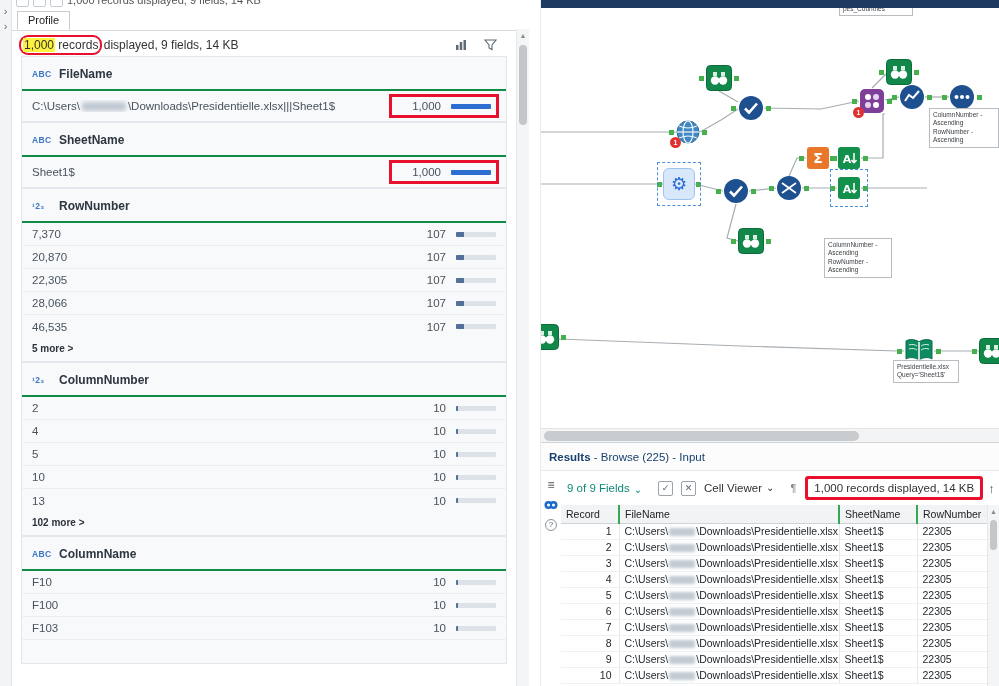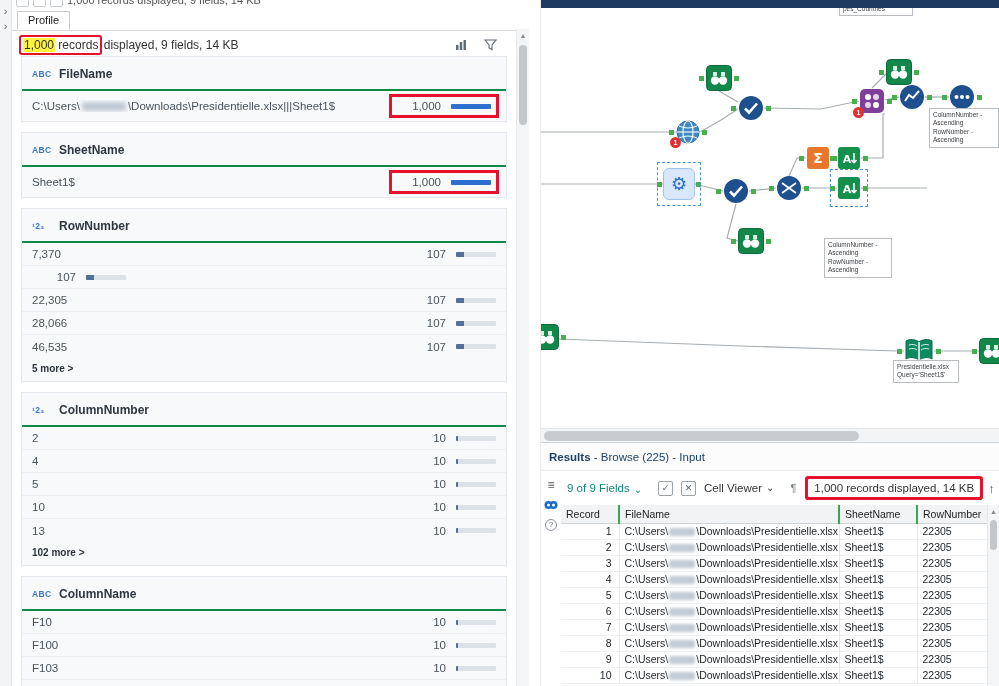--- a/index.html
+++ b/index.html
@@ -13,30 +13,30 @@
 
   
   .profile-panel{position:absolute;left:12px;top:0;width:517px;height:100%;background:#fff}
   .clipped-top{height:10px;overflow:hidden;display:flex;align-items:flex-start;gap:4px;padding-left:4px;color:#555;font-size:11px}
   .mini-sq{width:13px;height:13px;border:1px solid #c6ccd2;border-radius:2px;background:#fff;flex:none;margin-top:-6px}
   .clipped-text{margin-top:-7px;line-height:14px;white-space:nowrap}
   .tab-row{height:21px;border-bottom:1px solid #d7dadd;padding-left:5px}
   .tab{display:inline-block;padding:2px 10px 3px;border:1px solid #c6ccd2;border-bottom:1px solid #fff;background:#fff;font-size:11px;color:#222;position:relative;top:1px;cursor:pointer}
   .status-row{position:relative;height:28px;padding:7px 0 0 9px;font-size:12px;color:#333}
   .hl{background:#fff23e;padding:0 1px}
-  .red-outline{box-shadow:0 0 0 2px #e8112d;padding:1px 2px;border-radius:1px}
+  .red-outline{box-shadow:0 0 0 2px #e8112d;padding:1px 2px;border-radius:7px}
   .status-icons{position:absolute;right:32px;top:8px;display:flex;gap:17px;align-items:center}
   .status-icons svg{display:block;cursor:pointer}
 
   .vscroll{position:absolute;right:0;top:29px;bottom:0;width:13px;background:#f4f5f6;border-left:1px solid #e8e8e8}
   .vscroll .up{display:block;text-align:center;font-size:7px;color:#8a8a8a;line-height:13px;cursor:pointer}
   .vscroll .thumb{position:absolute;left:2px;right:2px;top:16px;height:80px;background:#c4c7ca;border-radius:4px;cursor:pointer}
 
   .cards{position:absolute;left:9px;right:22px;top:56px;bottom:0;overflow:hidden}
-  .card{background:#f7f9fb;border:1px solid #e4e8ee;margin-bottom:10px}
+  .card{background:#f7f9fb;border:1px solid #e4e8ee;}
   .card-head{display:flex;align-items:center;gap:9px;padding:10px 10px 8px;border-bottom:2px solid #128a47;cursor:pointer}
   .ticon{color:#3c76c4;font-weight:bold;font-size:8.5px;letter-spacing:.3px;width:18px;flex:none}
   .fname{font-size:12px;color:#2e3640;font-weight:bold}
   .crow{display:flex;align-items:center;padding:4px 10px;border-bottom:1px solid #ebeef2;min-height:23px}
   .rows .crow:last-child{border-bottom:none}
   .value{flex:1;font-size:11.5px;color:#49535d;white-space:nowrap;overflow:hidden}
   .metric{display:flex;align-items:center;flex:none}
   .count{width:44px;text-align:right;font-size:11.5px;color:#49535d}
   .bar{width:40px;height:5px;background:#dde2e8;margin-left:10px;position:relative;border-radius:1px;overflow:hidden}
   .fill{position:absolute;left:0;top:0;height:100%}
@@ -177,20 +177,21 @@
     <span class="value">7,370</span>
     <span class="metric">
       <span class="count">107</span>
       <span class="bar">
                   <span class="fill" style="width: 20%; background: rgb(81, 112, 154);"></span>
                 </span>
     </span>
   </div>
 
   <div class="crow">
+    <span class="value">20,870</span>
     <span class="metric">
       <span class="count">107</span>
       <span class="bar">
                   <span class="fill" style="width: 20%; background: rgb(81, 112, 154);"></span>
                 </span>
     </span>
   </div>
 
   <div class="crow">
     <span class="value">22,305</span>

